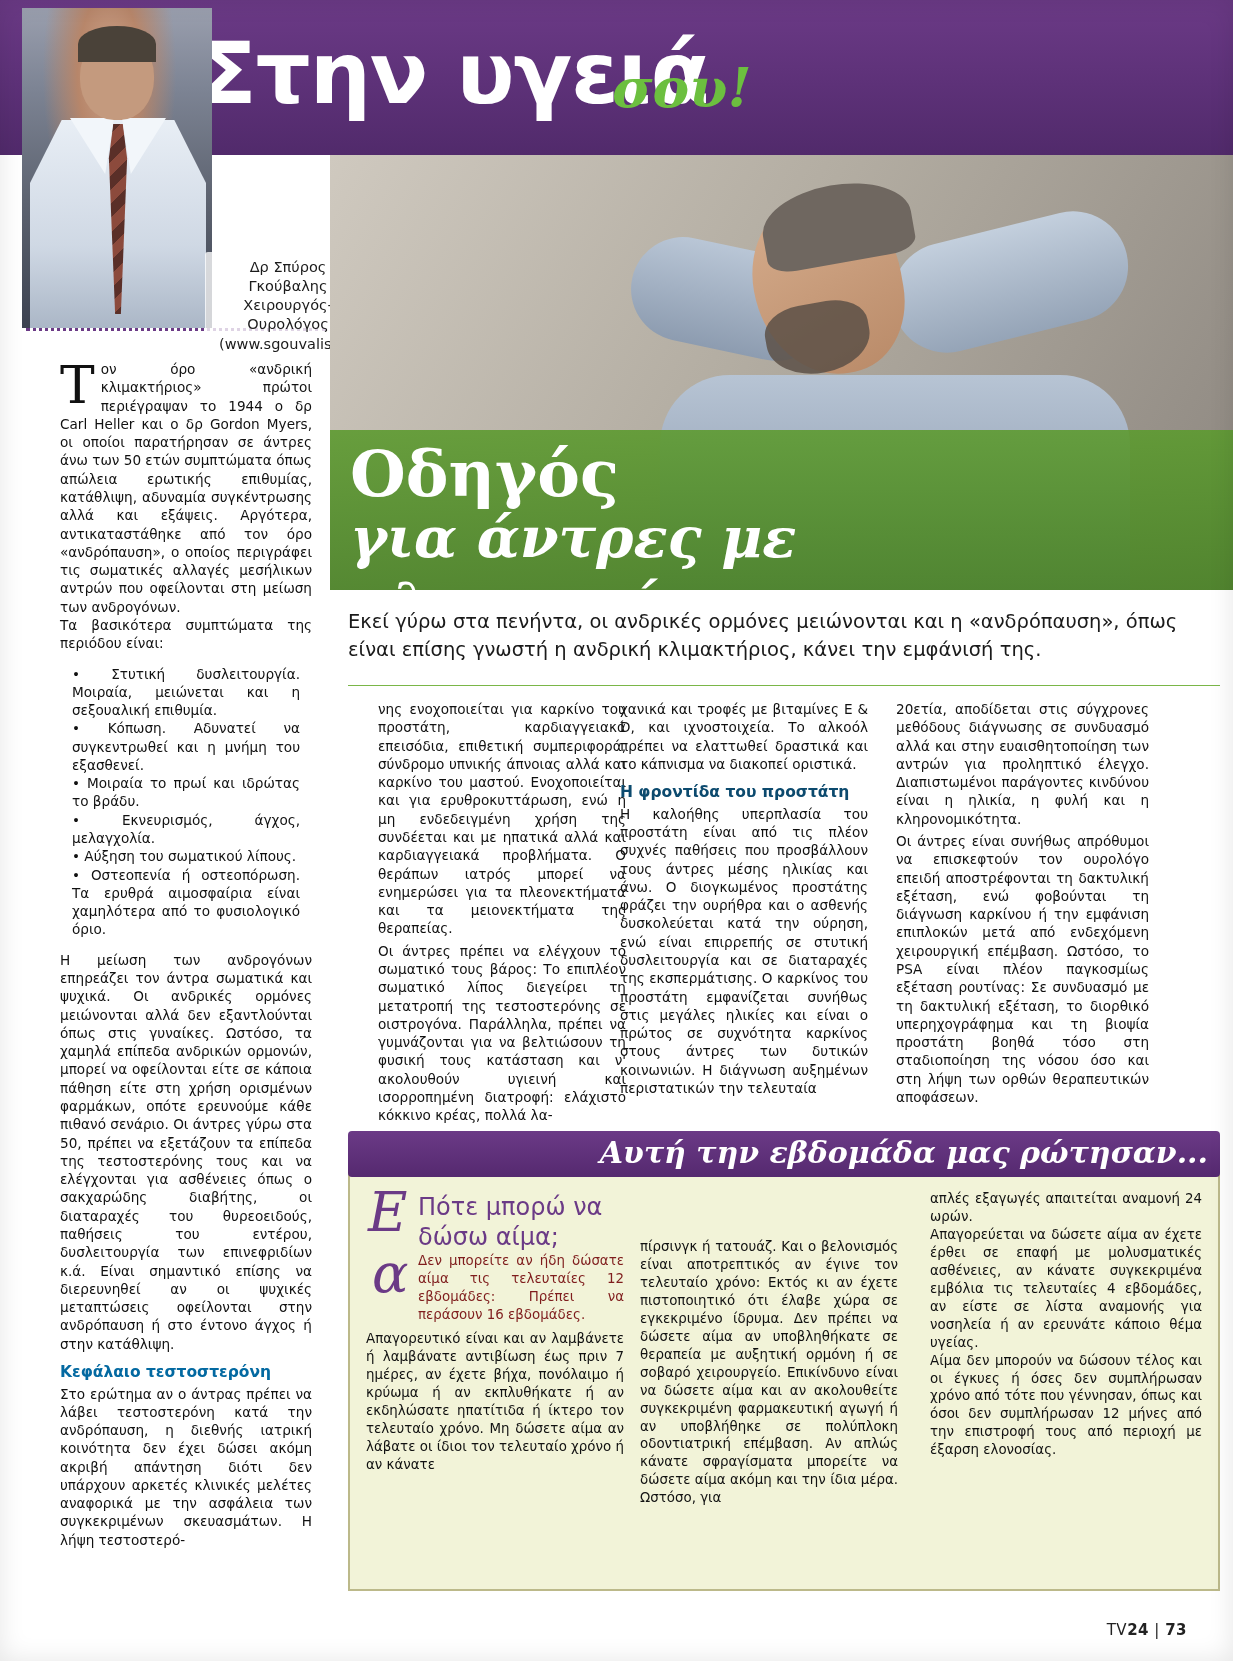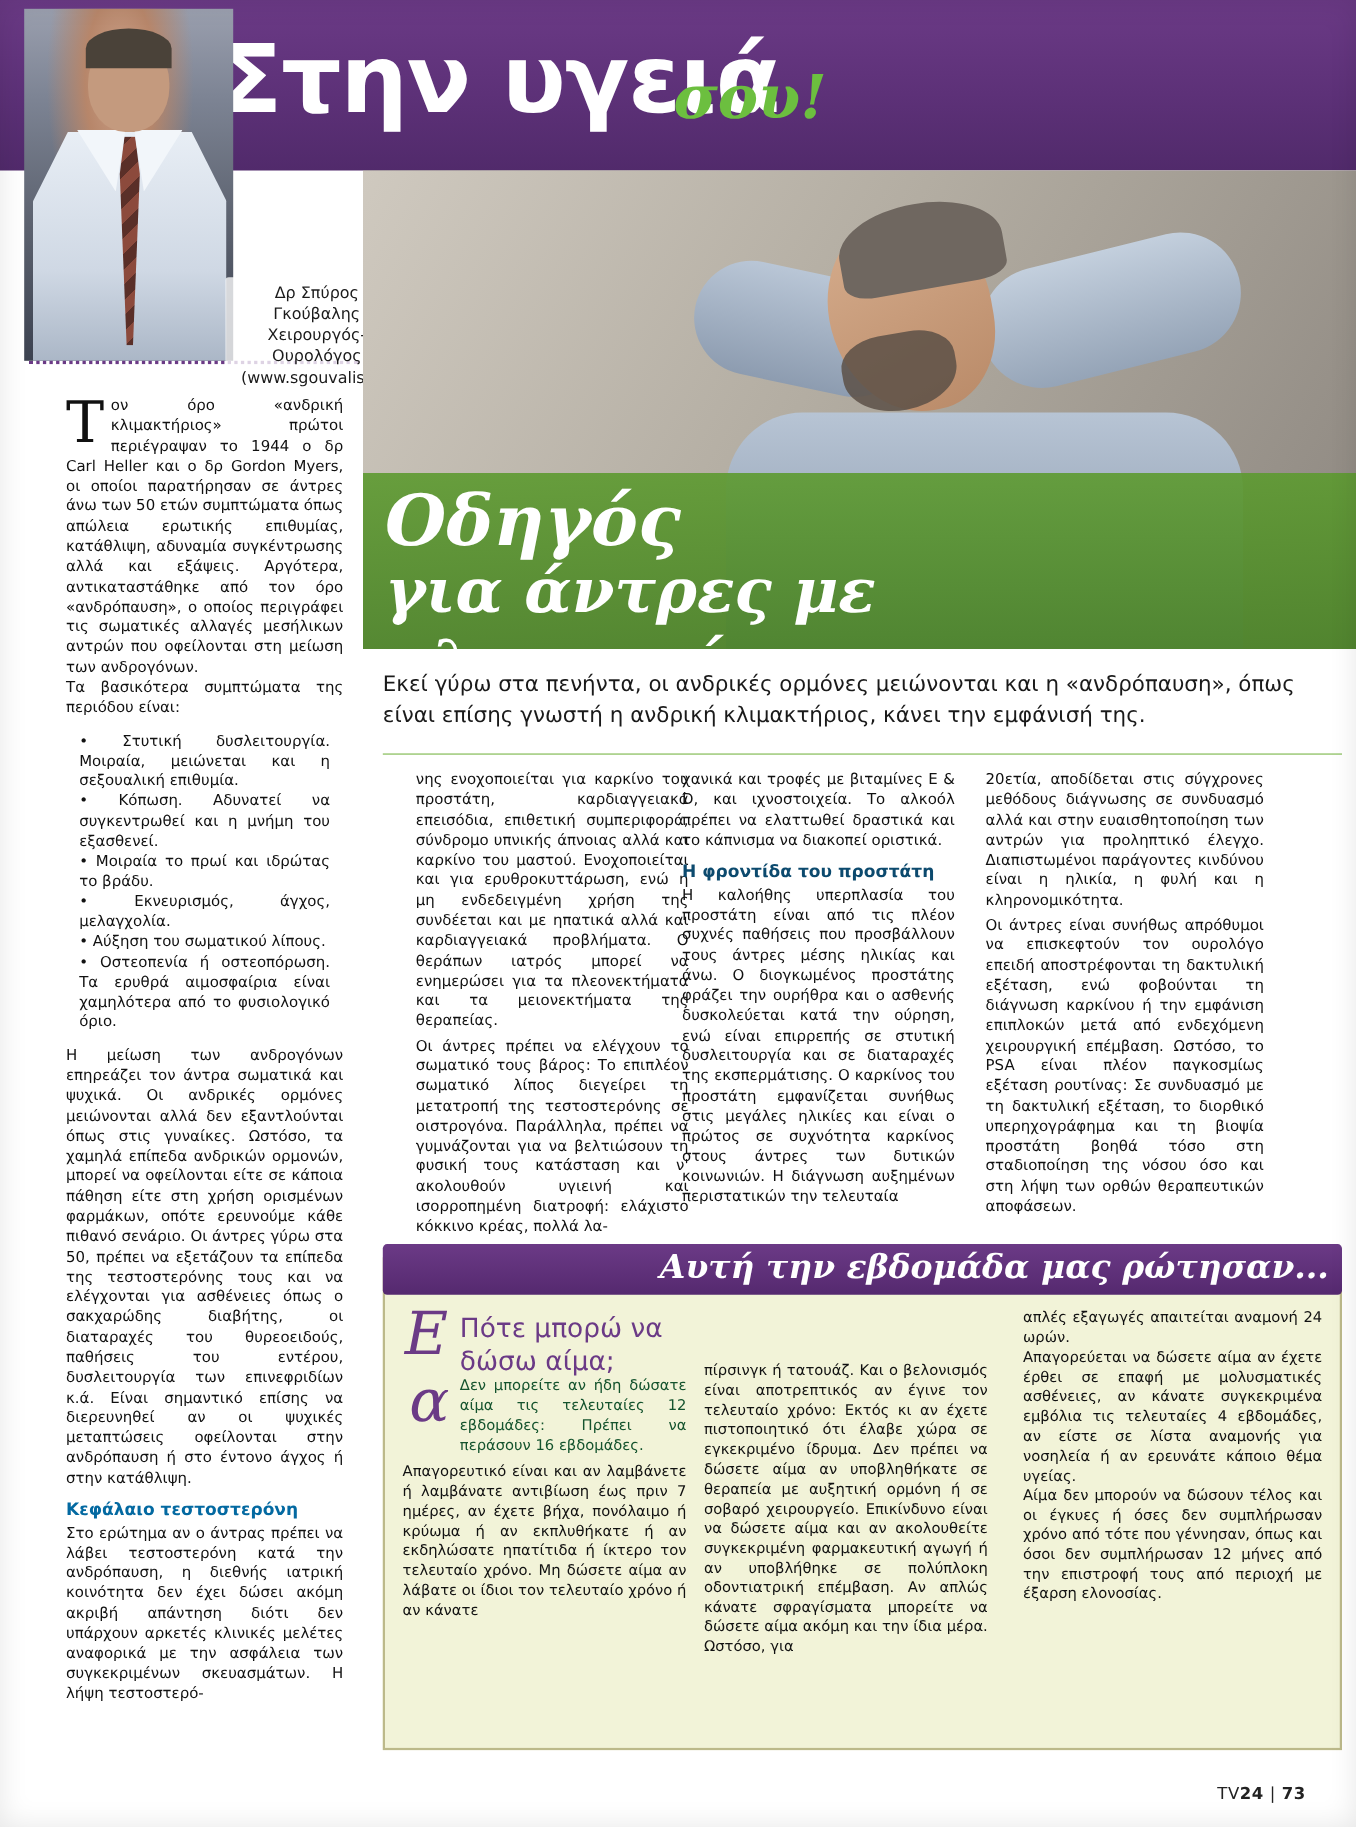--- a/index.html
+++ b/index.html
@@ -173,21 +173,21 @@
   
   .hero-banner {
     position: absolute;
     left: 330px; top: 430px;
     width: 903px; height: 160px;
     background: linear-gradient(180deg, rgba(93,154,48,0.90), rgba(76,132,40,0.92));
   }
   .hero-banner .l1 {
     position: absolute; left: 20px; top: 6px;
     font-family: "DejaVu Serif", "Liberation Serif", serif;
-    font-style: italic; font-weight: 700;
+    font-weight: 700;
     font-size: 64px; color: #ffffff;
   }
   .hero-banner .l2 {
     position: absolute; left: 20px; top: 74px;
     font-family: "DejaVu Serif", "Liberation Serif", serif;
     font-style: italic; font-weight: 700;
     font-size: 56px; color: #ffffff;
   }
 
   
@@ -293,21 +293,21 @@
     line-height: 1.26;
     color: #6b3a86;
   }
   .a-text {
     position: absolute;
     left: 418px; top: 1252px;
     width: 206px;
     font-size: 13.4px;
     line-height: 1.34;
     text-align: justify;
-    color: #14532d;
+    color: #7f1d1d;
   }
   .a-rest {
     position: absolute;
     left: 366px; top: 1330px;
     width: 258px;
     font-size: 13.4px;
     line-height: 1.34;
     text-align: justify;
     color: #111;
   }

